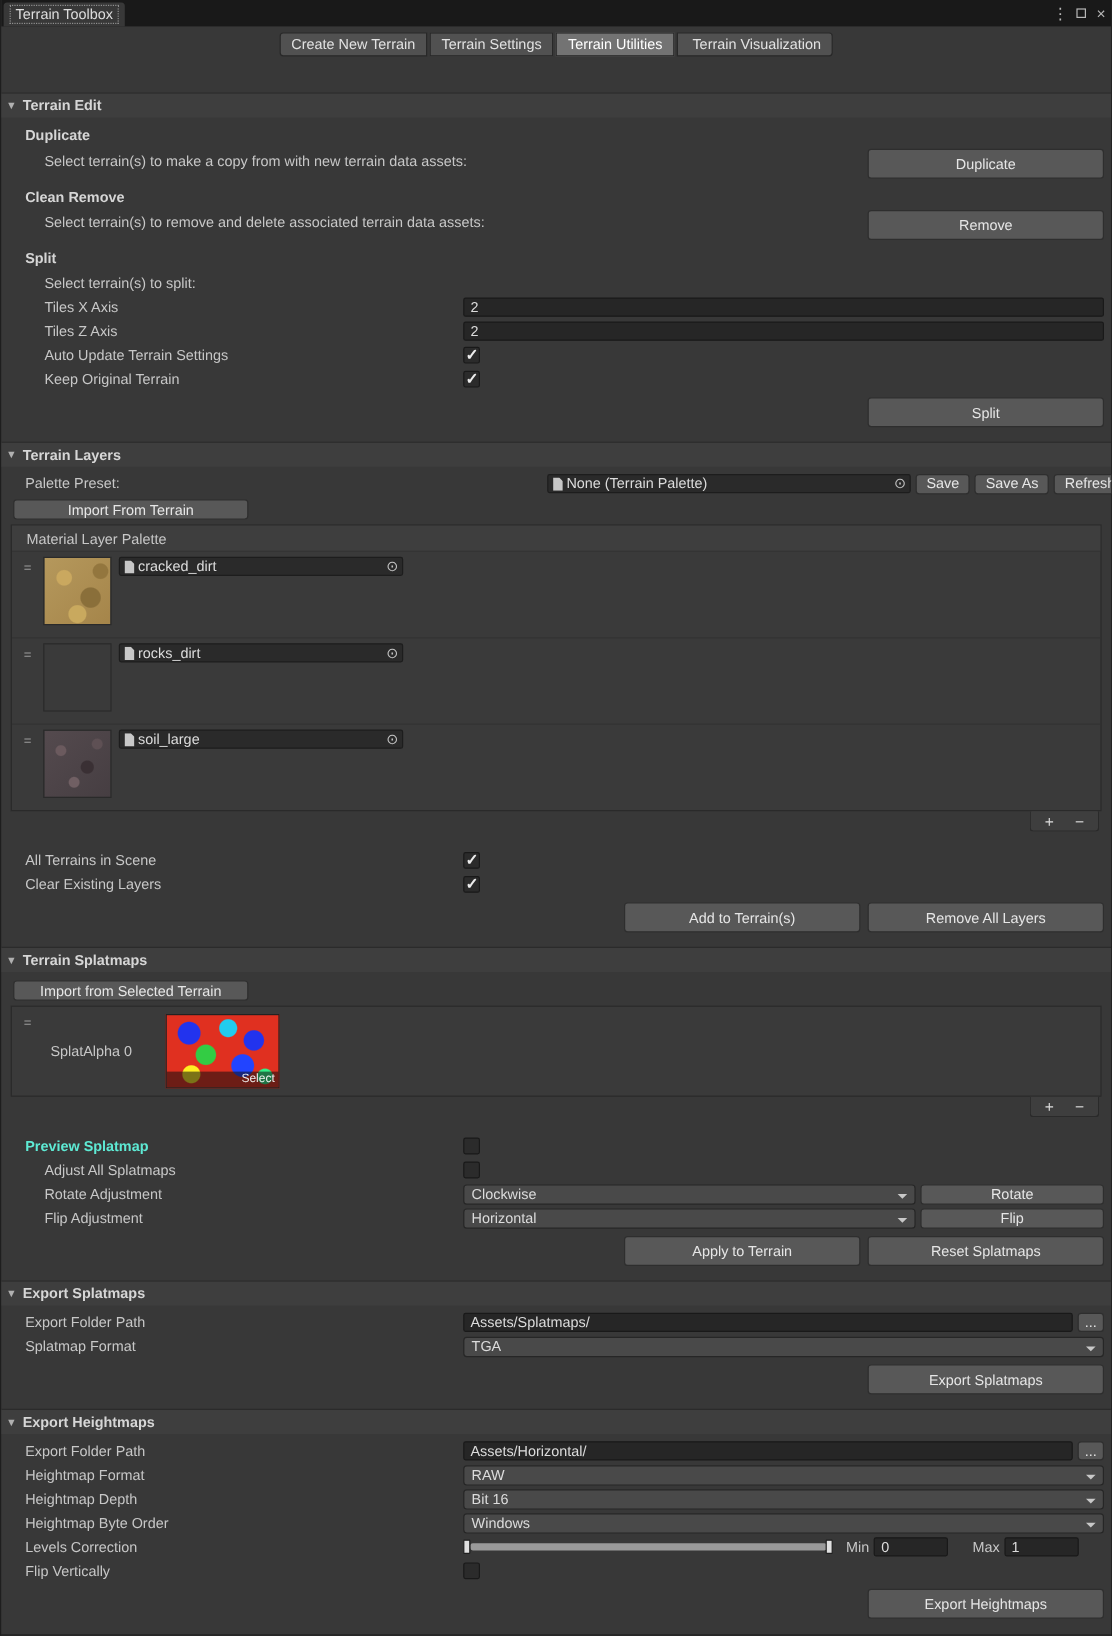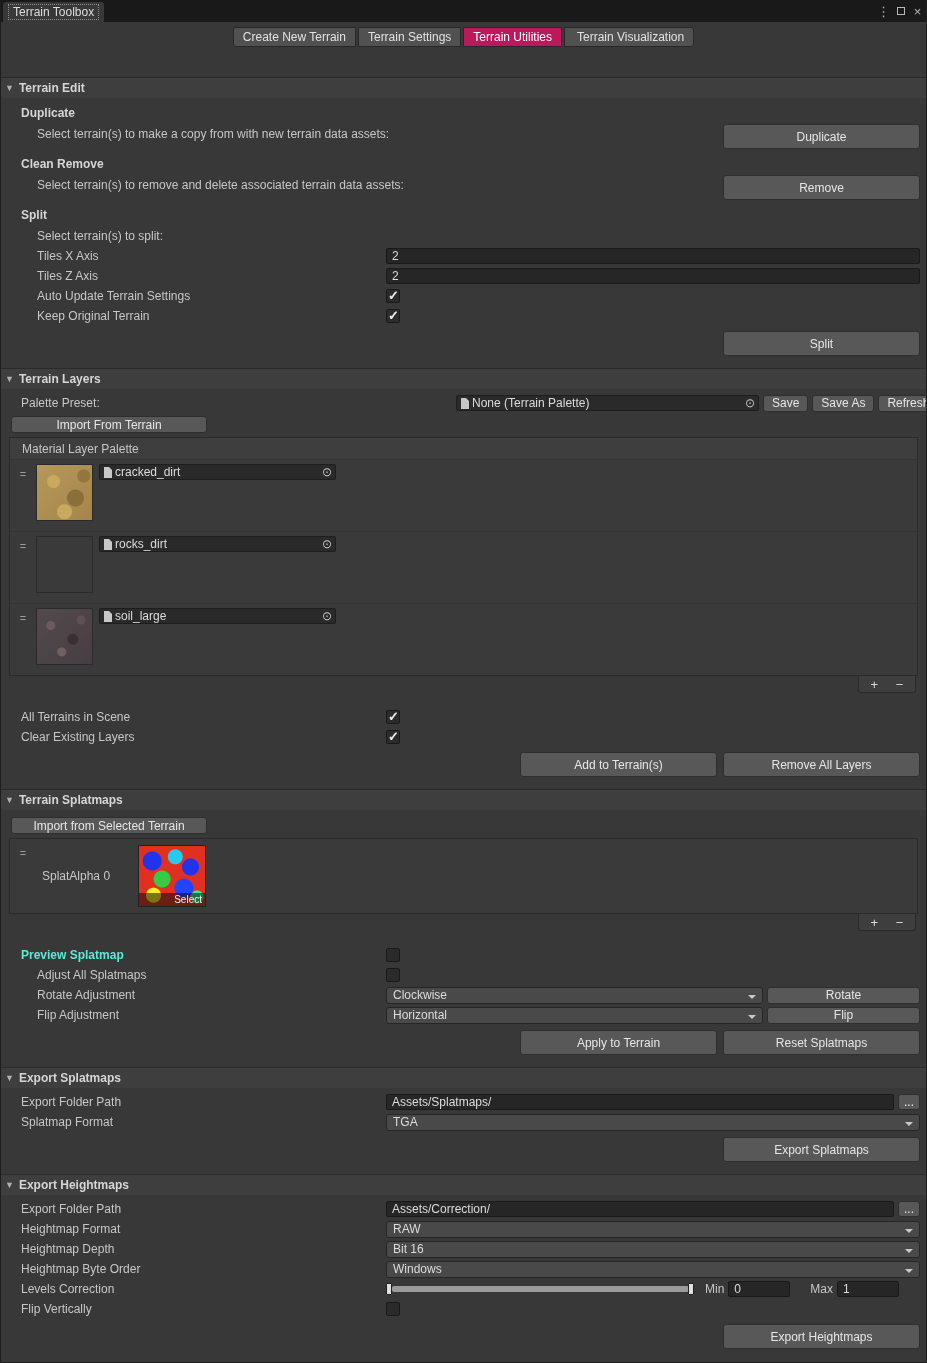--- a/index.html
+++ b/index.html
@@ -21,21 +21,21 @@
   .titlebar-spacer { flex:1; }
   .tb-icon { color:#b8b8b8; width:17px; display:flex; align-items:center; justify-content:center;
              font-size:13px; }
   .sq { width:8px; height:8px; border:1px solid #b8b8b8; display:block; }
   
   .toolbar { height:30px; display:flex; align-items:center; justify-content:center; gap:2px; margin-bottom:25px; }
   .tab { height:20px; padding:0 9px; background:#515151; border:1px solid #282828; color:#e2e2e2;
          display:flex; align-items:center; white-space:nowrap; }
   .tab:first-child { border-radius:3px 0 0 3px; }
   .tab:last-child { border-radius:0 3px 3px 0;padding-left:12px; }
-  .tab.active { background:#be185d; color:#ffffff; }
+  .tab.active { background:#737373; color:#ffffff; }
   
   .section-header { height:21px; background:#3e3e3e; border-top:1px solid #2b2b2b;
                     display:flex; align-items:center; gap:5px; padding-left:4px; }
   .foldout { color:#b0b0b0; font-size:9px; }
   .sec-title { font-weight:bold; color:#d6d6d6; }
   .sec-body { padding:4px 0 12px 0; }
   .subhead { font-weight:bold; color:#d6d6d6; padding:4px 0 4px 20px; }
   .desc-row { display:flex; align-items:flex-start; padding:0 6px 2px 36px; min-height:29px; }
   .desc { flex:1; padding-top:3px; }
   .desc-row .btn.big { margin-left:12px; }
@@ -105,21 +105,21 @@
   .layer-col { margin-left:6px; display:flex; flex-direction:column; }
   .list-footer { width:58px; height:17px; background:#3e3e3e; border:1px solid #2a2a2a; border-top:none;
                  margin:0 10px 0 auto; display:flex; align-items:center; justify-content:space-evenly;
                  border-radius:0 0 3px 3px; }
   .mini-btn { color:#dcdcdc; font-size:13px; line-height:1; width:20px; text-align:center; }
   
   .splat-box { margin:2px 8px 0 8px; border:1px solid #2a2a2a; background:#3a3a3a; height:76px;
                display:flex; align-items:center; }
   .splat-box .drag-handle { align-self:flex-start; padding-top:8px; }
   .splat-label { width:96px; margin-left:6px; flex:none; }
-  .splat-thumb { width:68px; height:62px; position:relative; flex:none; border:1px solid #222222;
+  .splat-thumb { width:95px; height:62px; position:relative; flex:none; border:1px solid #222222;
     background:
       radial-gradient(circle at 20% 25%, #2233ee 0 9px, transparent 10px),
       radial-gradient(circle at 55% 18%, #22ccee 0 7px, transparent 8px),
       radial-gradient(circle at 78% 35%, #2233ee 0 8px, transparent 9px),
       radial-gradient(circle at 35% 55%, #33cc44 0 8px, transparent 9px),
       radial-gradient(circle at 68% 70%, #2244ff 0 9px, transparent 10px),
       radial-gradient(circle at 22% 82%, #ffee22 0 7px, transparent 8px),
       radial-gradient(circle at 88% 85%, #33ee88 0 6px, transparent 7px),
       #e03020; }
   .select-bar { position:absolute; left:0; right:0; bottom:0; height:13px; background:rgba(15,15,15,0.55);
@@ -387,21 +387,21 @@
 
 <div class="section-header">
   <span class="foldout">▼</span>
   <span class="sec-title">Export Heightmaps</span>
 </div>
 <div class="sec-body">
   <div class="row">
     <span class="lbl">Export Folder Path</span>
     <div class="fields">
       <div class="tfield">
-          <span>Assets/Correction/</span>
+          <span>Assets/Horizontal/</span>
         </div>
       <div class="btn dots">...</div>
     </div>
   </div>
   <div class="row">
     <span class="lbl">Heightmap Format</span>
     <div class="fields">
       <div class="dropdown">
           <span>RAW</span>
         </div>

